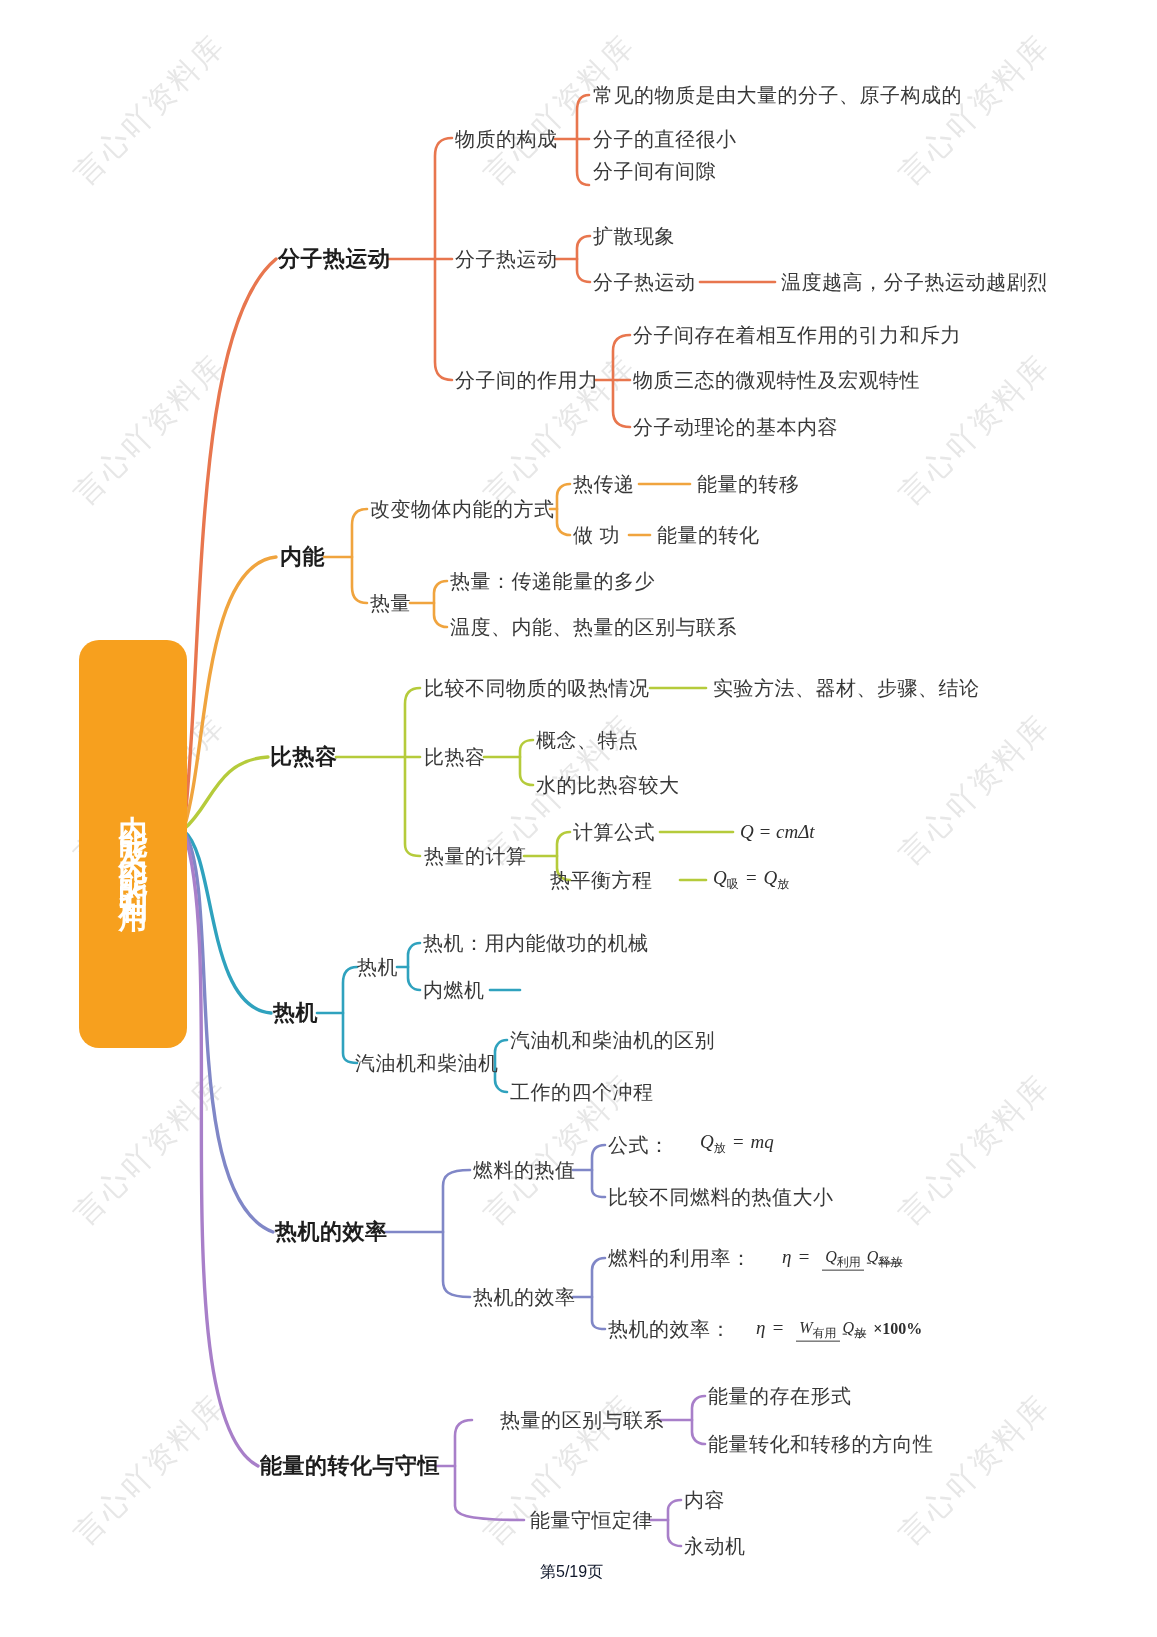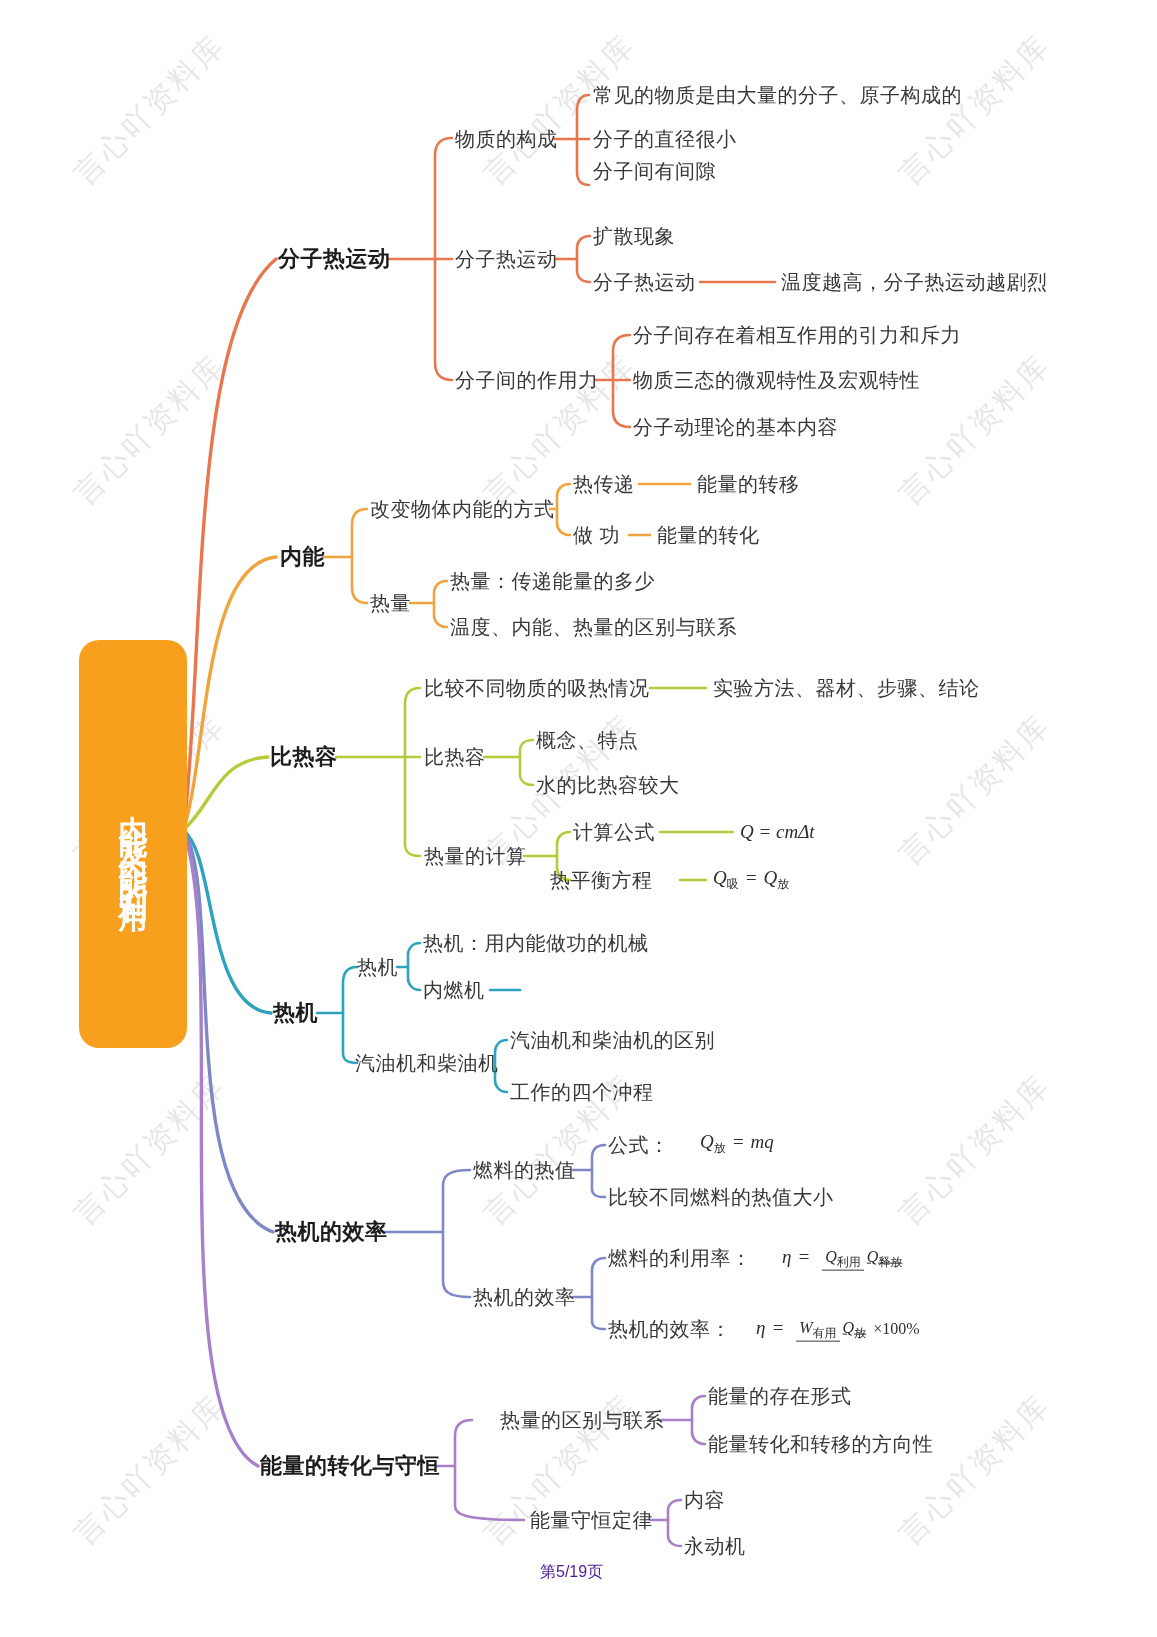--- a/index.html
+++ b/index.html
@@ -12,27 +12,27 @@
         color:#383838;z-index:2;letter-spacing:.5px;}
   .node.main{font-size:22px;font-weight:700;color:#1d1d1d;}
   .root{position:absolute;left:79px;top:640px;width:108px;height:408px;background:#F7A01E;
         border-radius:20px;display:flex;align-items:center;justify-content:center;z-index:2;}
   .root-text{writing-mode:vertical-rl;text-orientation:upright;color:#fff;font-weight:700;
              font-size:29px;letter-spacing:13px;line-height:1;}
   .formula{position:absolute;transform:translateY(-50%);white-space:nowrap;z-index:2;
            font-family:"Liberation Serif",serif;font-style:italic;font-size:19px;color:#2e2e2e;}
   .formula sub{font-style:normal;font-size:12px;font-family:"Liberation Sans",sans-serif;color:#2e2e2e;}
   .formula .eq{margin:0 6px;}
-  .formula .times{font-style:normal;font-weight:400;font-size:16px;margin-left:4px;}
+  .formula .times{font-style:normal;font-weight:700;font-size:16px;margin-left:4px;}
   .frac{display:inline-flex;align-items:center;vertical-align:middle;
         font-size:16px;line-height:1.25;margin-left:6px;}
   .frac .num{border-bottom:1.5px solid #3a3a3a;padding:0 3px;}
   .frac .den{padding:0 3px;text-decoration:underline;}
   .footer{position:absolute;left:540px;top:1572px;transform:translateY(-50%);font-size:16px;
-          color:#4c1d95;z-index:2;}
+          color:#0f172a;z-index:2;}
 </style>
 </head>
 <body>
 
 <div class="canvas">
 
   <span class="wm" style="left:150px;top:110px">言心吖资料库</span>
   <span class="wm" style="left:560px;top:110px">言心吖资料库</span>
   <span class="wm" style="left:975px;top:110px">言心吖资料库</span>
   <span class="wm" style="left:150px;top:430px">言心吖资料库</span>

